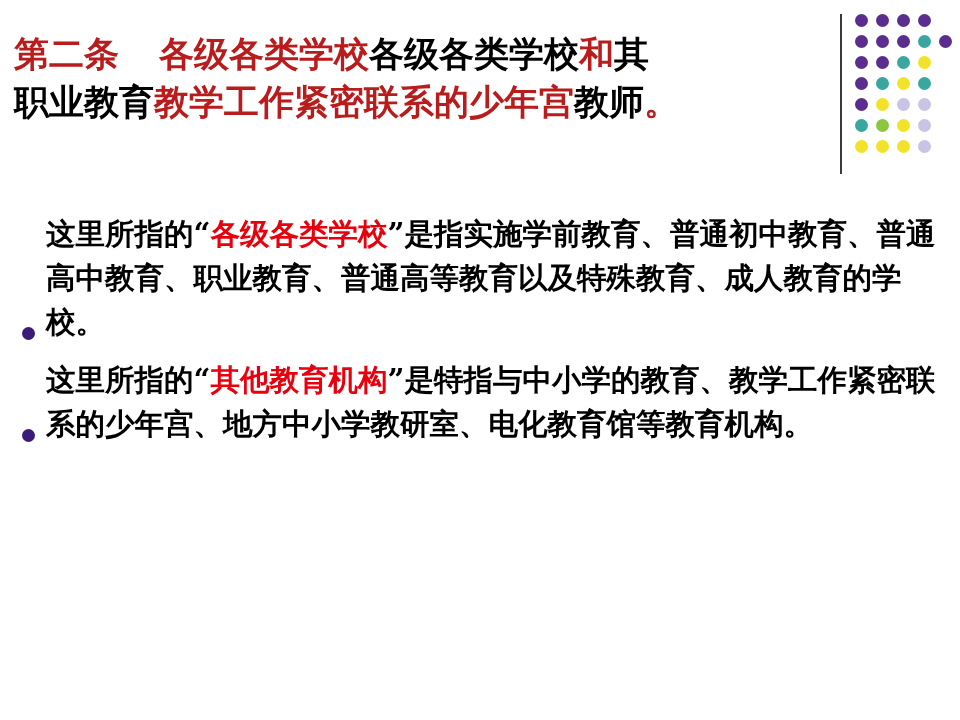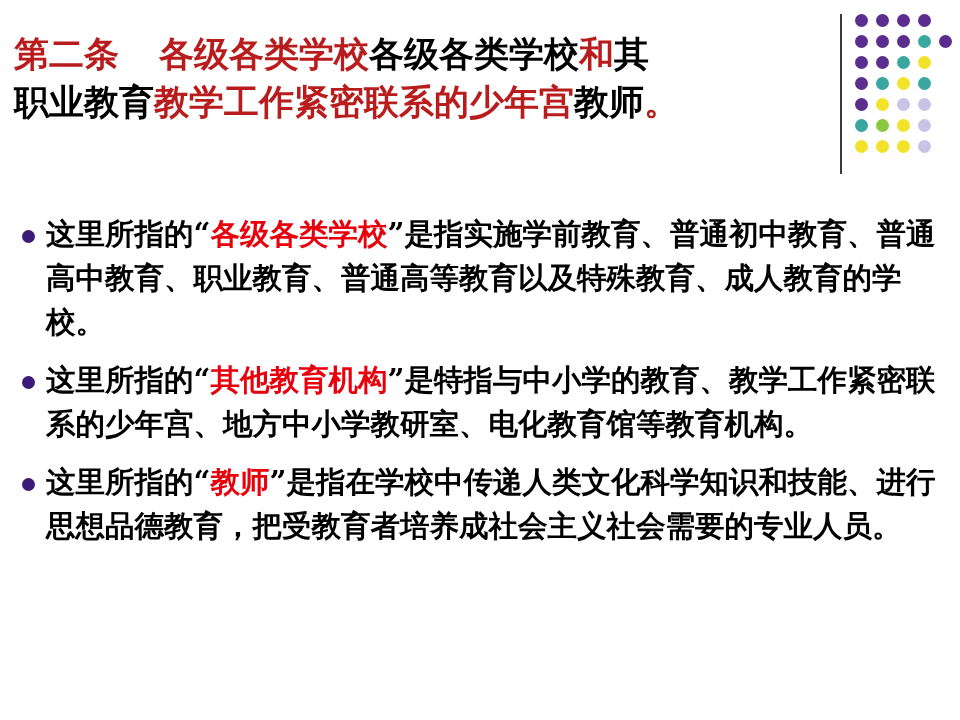--- a/index.html
+++ b/index.html
@@ -73,21 +73,21 @@
     letter-spacing: 1px;
   }
   .bullets {
     position: absolute;
     left: 10px;
     top: 212px;
     width: 940px;
   }
   .bullet-row {
     display: flex;
-    align-items: flex-start;
+    align-items: flex-end;
     margin-bottom: 14px;
   }
   .bullet-marker {
     flex: 0 0 auto;
     width: 36px;
     padding-top: 16px;
     text-align: center;
   }
   .bullet-dot {
     display: inline-block;
@@ -152,19 +152,15 @@
 
   <div class="bullets">
       <div class="bullet-row">
         <div class="bullet-marker"><span class="bullet-dot"></span></div>
         <div class="bullet-text"><span class="black">这里所指的“</span><span class="red">各级各类学校</span><span class="black">”是指实施学前教育、普通初中教育、普通高中教育、职业教育、普通高等教育以及特殊教育、成人教育的学校。</span></div>
       </div>
       <div class="bullet-row">
         <div class="bullet-marker"><span class="bullet-dot"></span></div>
         <div class="bullet-text"><span class="black">这里所指的“</span><span class="red">其他教育机构</span><span class="black">”是特指与中小学的教育、教学工作紧密联系的少年宫、地方中小学教研室、电化教育馆等教育机构。</span></div>
       </div>
-      <div class="bullet-row">
-        <div class="bullet-marker"><span class="bullet-dot"></span></div>
-        <div class="bullet-text"><span class="black">这里所指的“</span><span class="red">教师</span><span class="black">”是指在学校中传递人类文化科学知识和技能、进行思想品德教育，把受教育者培养成社会主义社会需要的专业人员。</span></div>
-      </div>
     </div>
 
 </div>
 
 </body></html>

